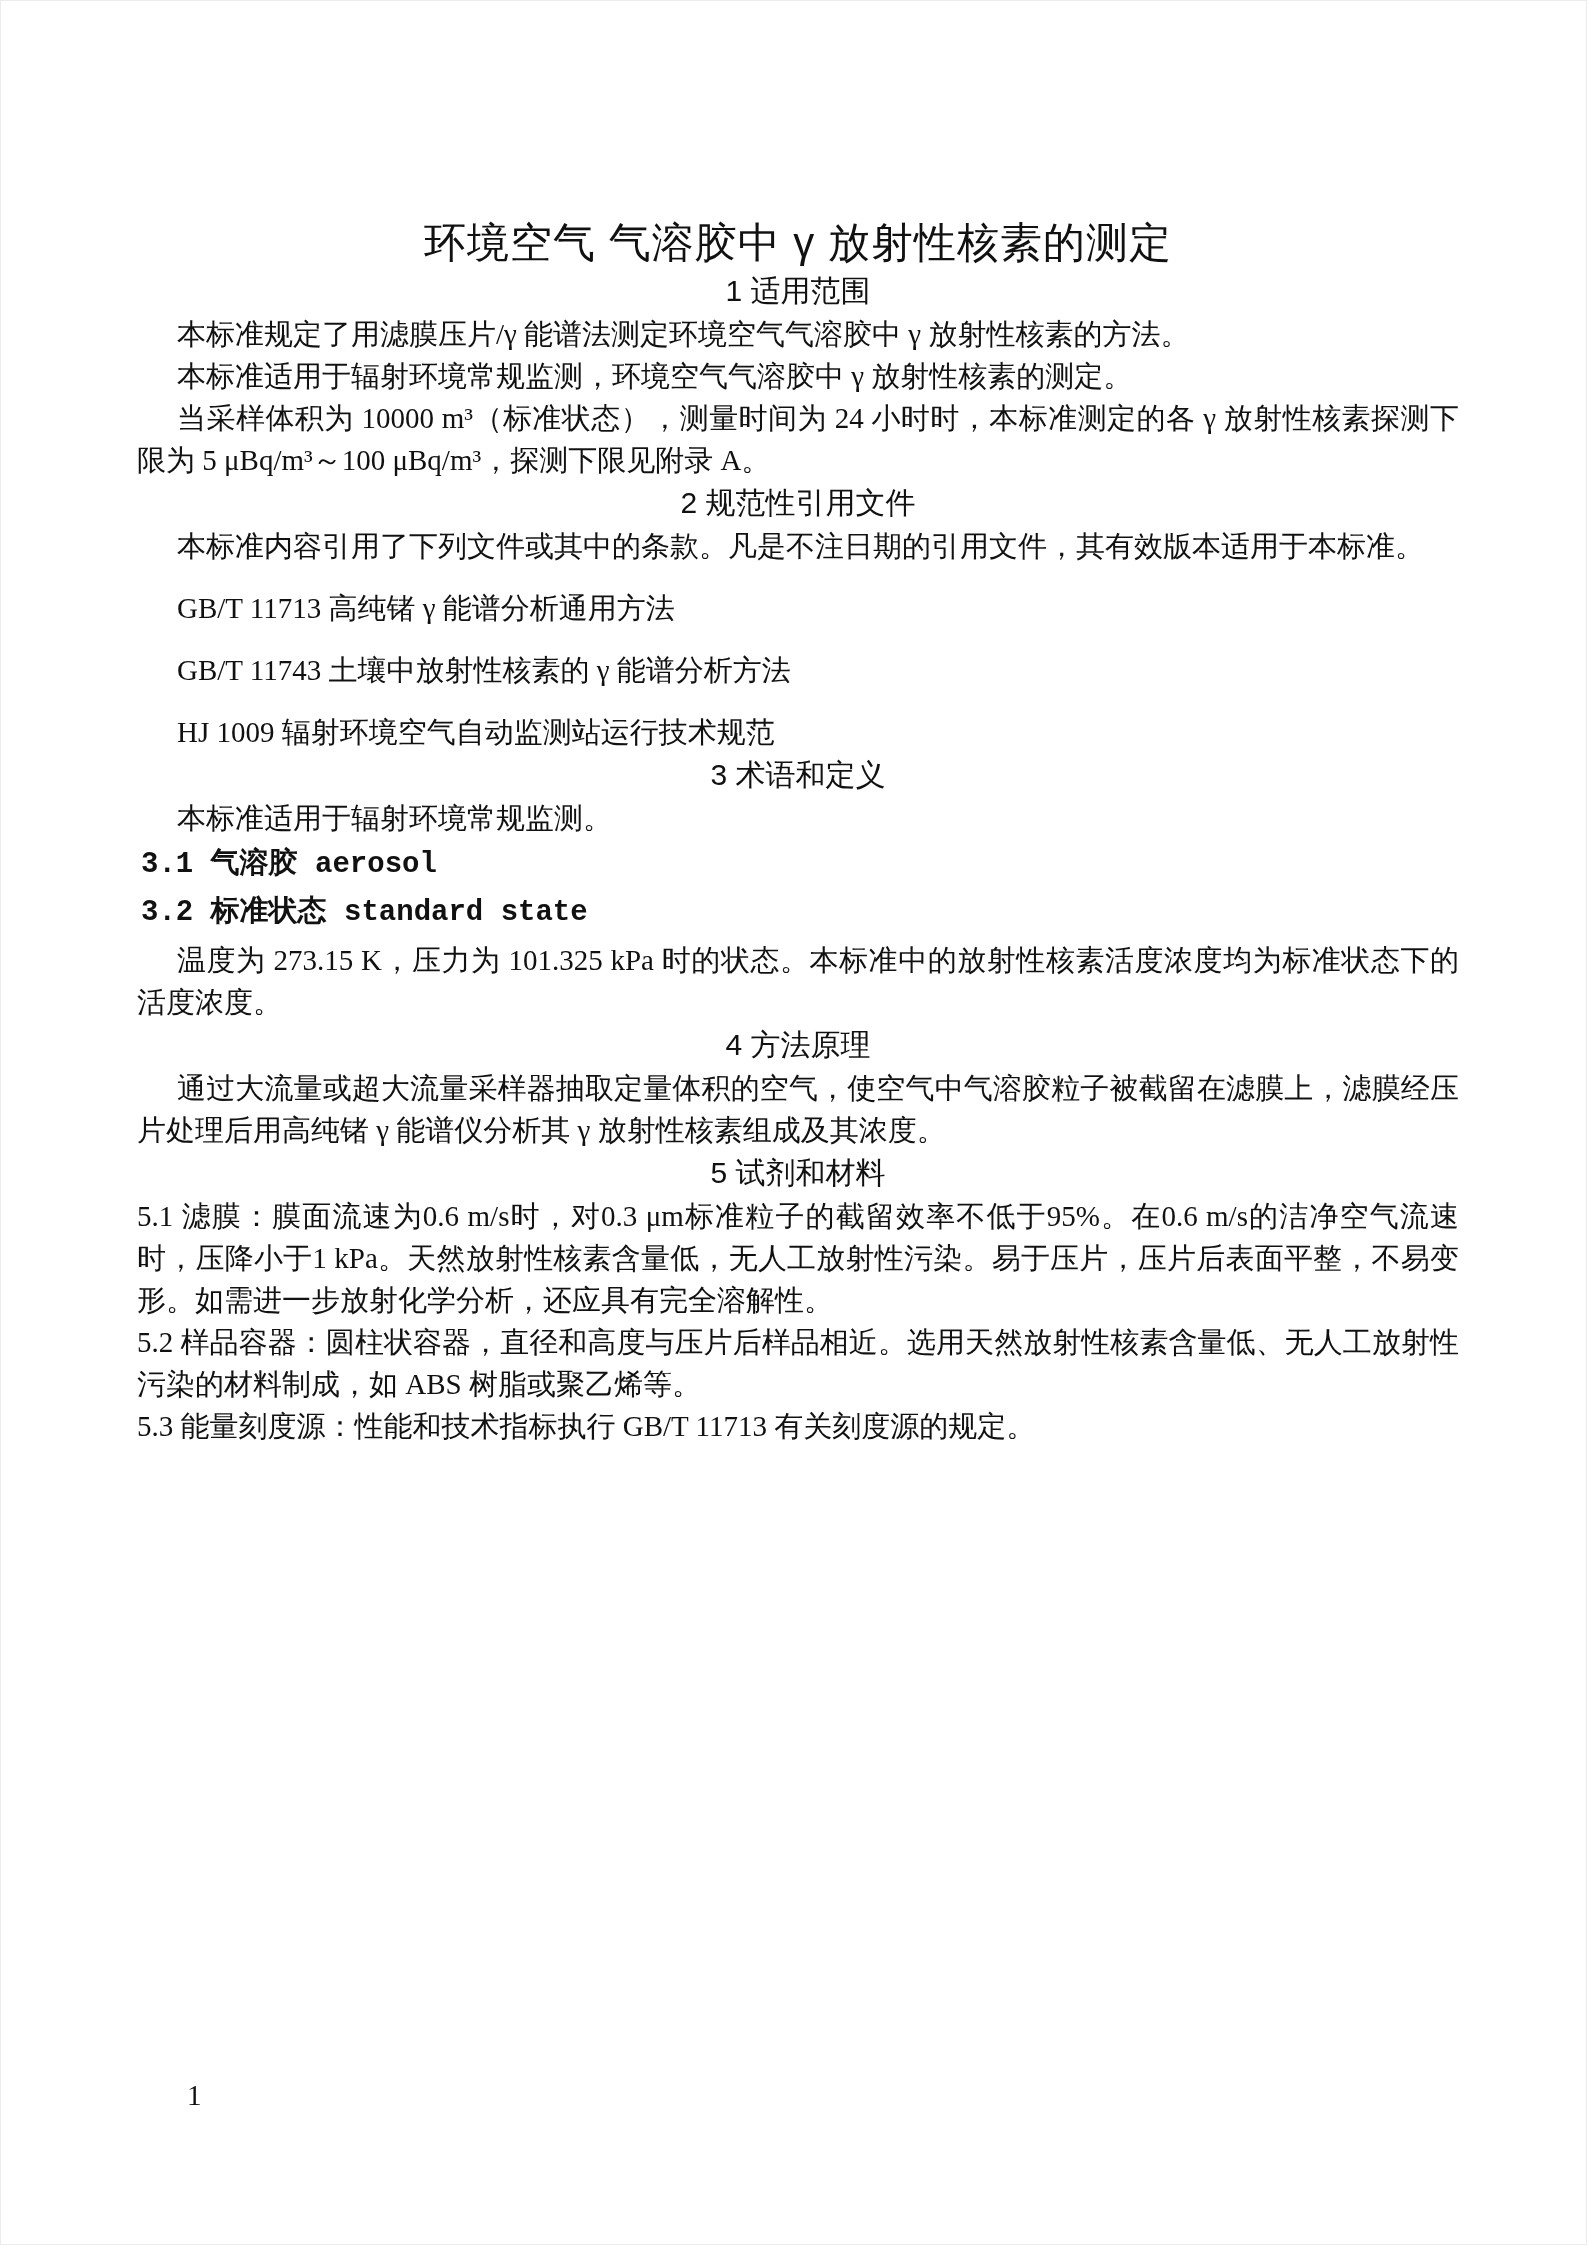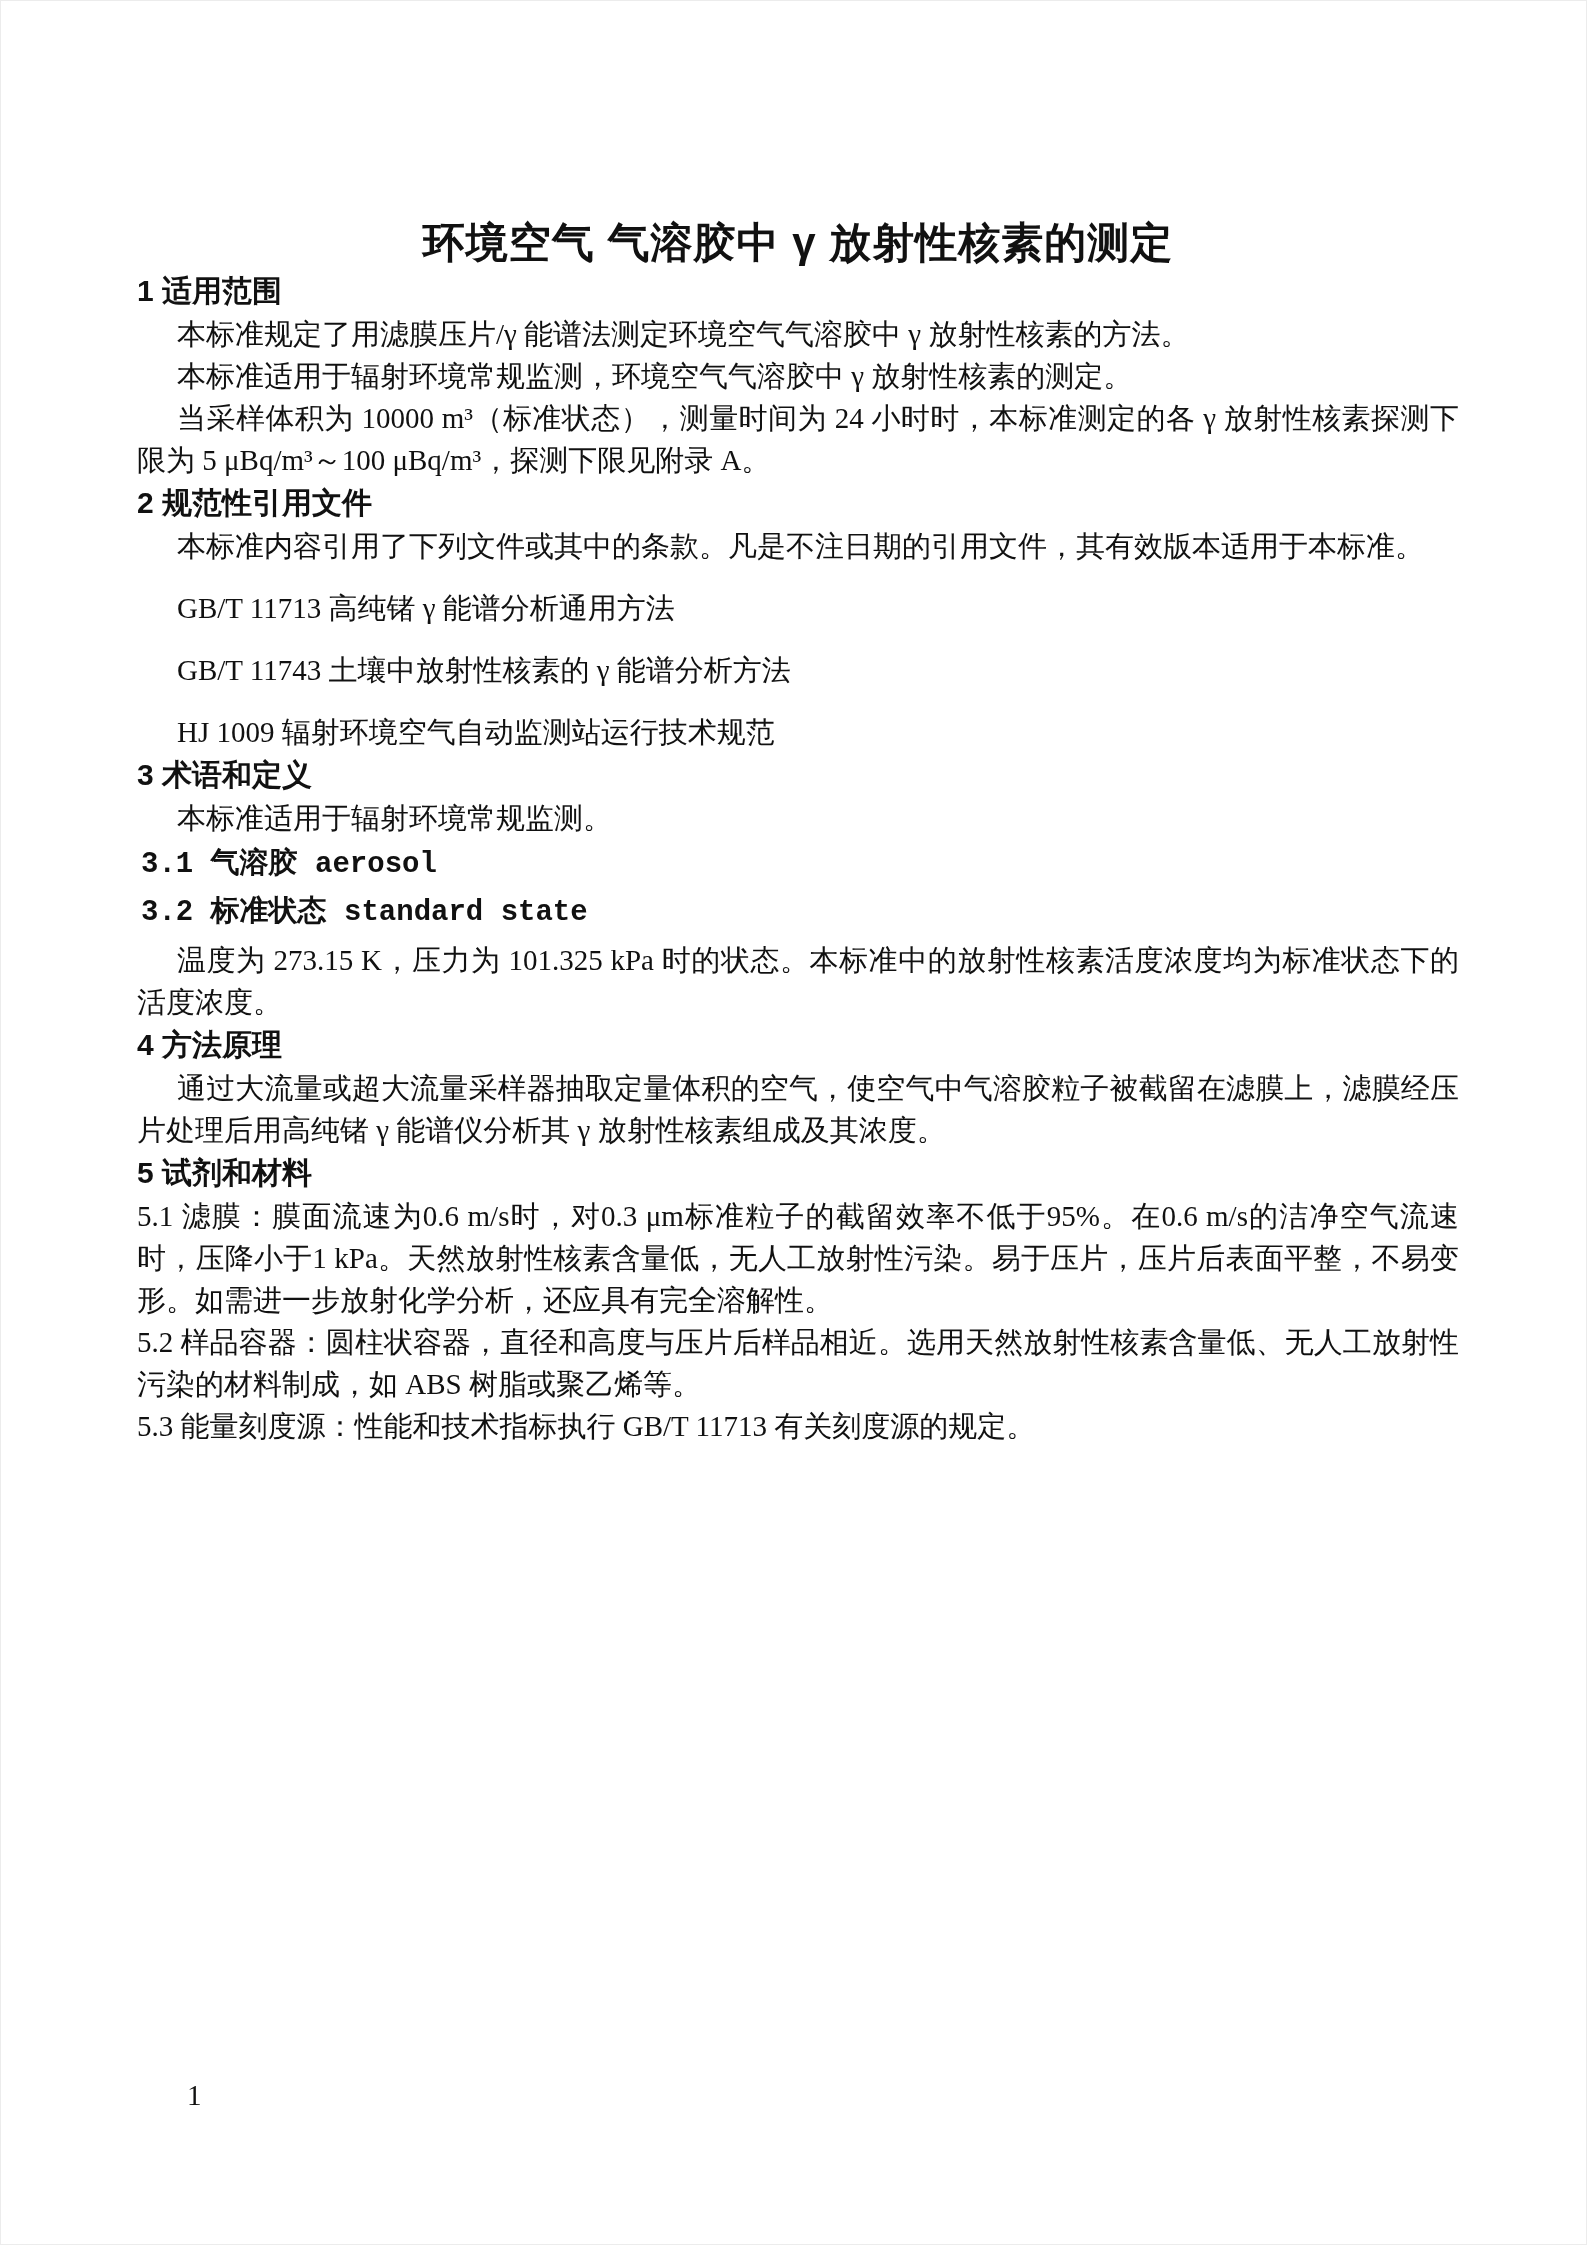--- a/index.html
+++ b/index.html
@@ -16,34 +16,35 @@
     border: 1px solid #ececec;
     padding: 0 127px 0 136px;
     overflow: hidden;
     color: #111111;
     font-family: "Liberation Serif", "DejaVu Serif", serif;
   }
   .doc-title {
     margin: 0;
     text-align: center;
     font-family: "Liberation Sans", "DejaVu Sans", sans-serif;
-    font-weight: bold;
+    font-weight: normal;
     font-size: 42px;
     line-height: 52px;
     letter-spacing: 1px;
   }
   .doc-title.line1 { margin-top: 216px; }
   .doc-title.line2 { margin-top: 34px; }
 
   h2.sec-heading {
     margin: 0;
     font-family: "Liberation Sans", "DejaVu Sans", sans-serif;
-    font-weight: bold;
+    font-weight: normal;
     font-size: 30px;
     line-height: 44px;
+    text-align: center;
   }
   h3.sub-heading {
     margin: 4px;
     font-family: Liberation Mono, monospace;
     font-weight: bold;
     font-size: 29px;
     line-height: 44px;
   }
   p.body-text, p.ref-item, p.mat-item {
     margin: 0;

